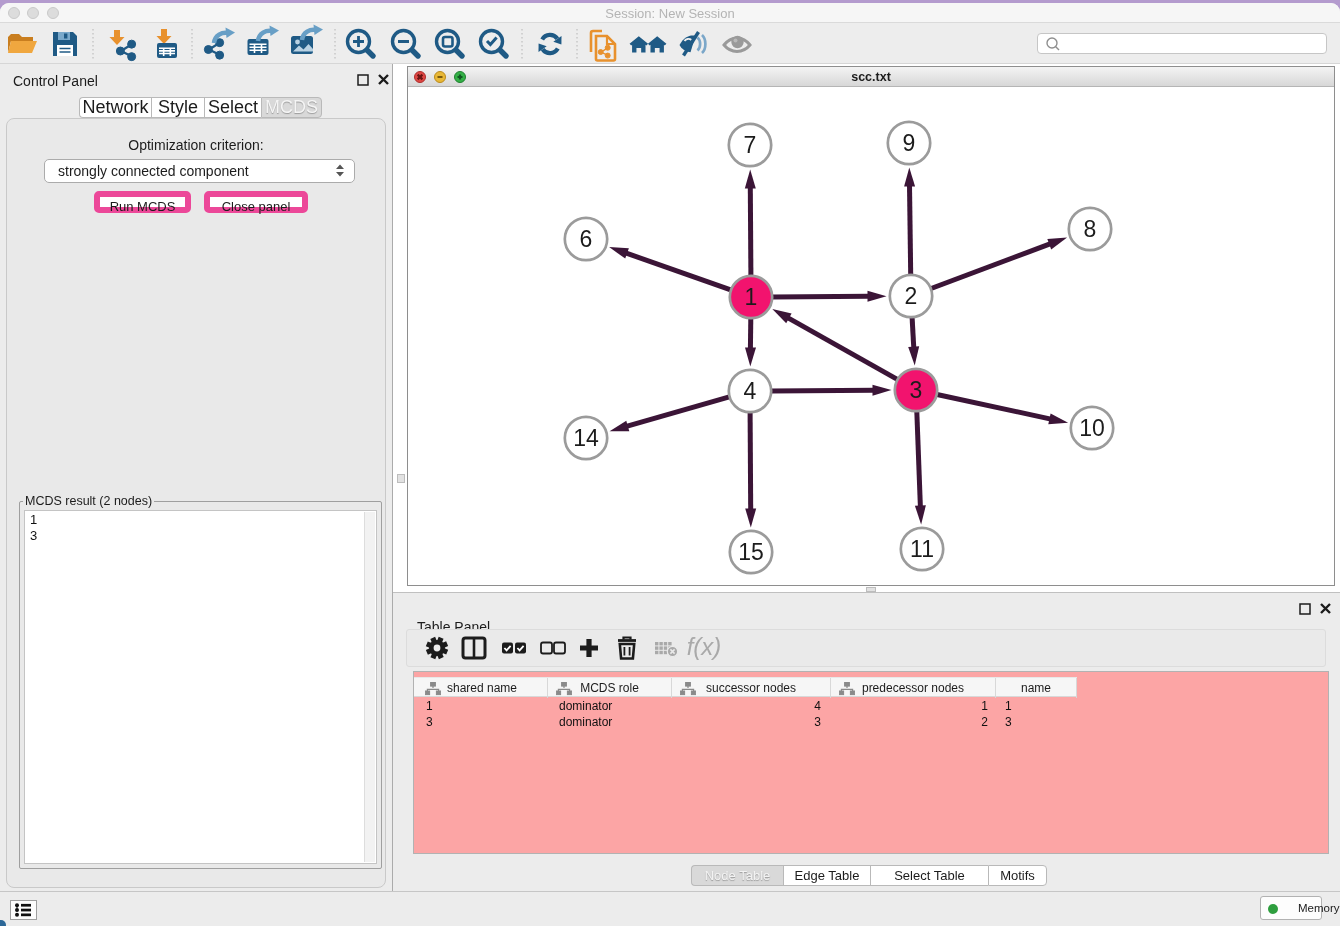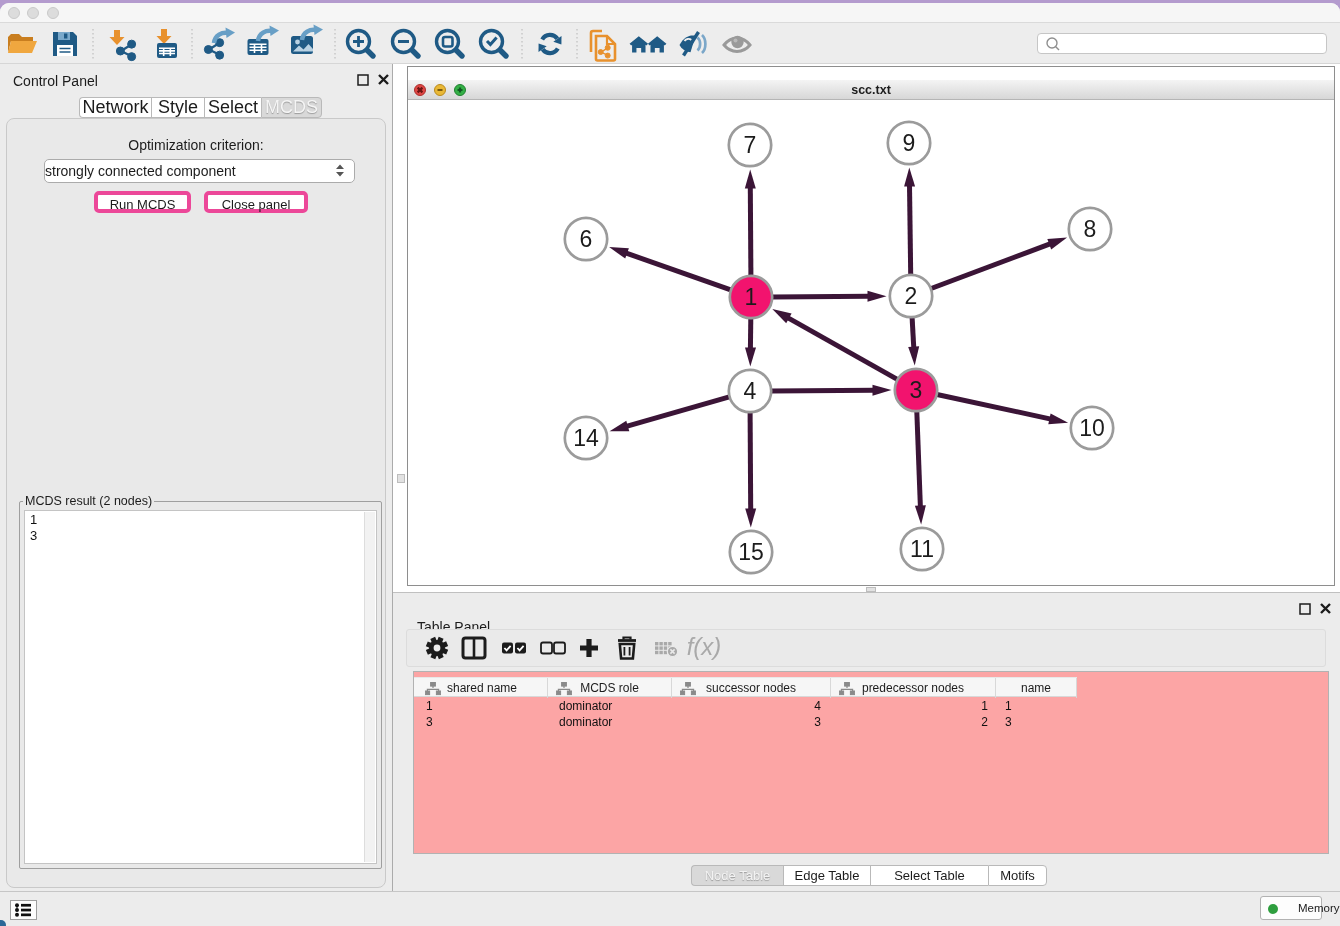--- a/index.html
+++ b/index.html
@@ -8,29 +8,29 @@
 #title{position:absolute;top:3px;width:100%;text-align:center;color:#b4b4b4;font-size:13px}
 #toolbar{position:absolute;left:0;top:20px;width:100%;height:41px;background:#ededed;border-bottom:1px solid #d6d6d6}
 #search{position:absolute;left:1037px;top:10px;width:290px;height:21px;background:#fff;border:1px solid #c6c6c6;border-radius:4px}
 #cpanel{position:absolute;left:0;top:61px;width:393px;height:827px;background:#ececec;border-right:1px solid #ababab}
 .ptitle{position:absolute;font-size:14px;color:#1c1c1c}
 .tabs{position:absolute;top:33px;left:79px;height:21px;display:flex}
 .tab{height:21px;border:1px solid #b9b9b9;border-right:none;background:#fff;font-size:18px;color:#1c1c1c;display:flex;align-items:center;justify-content:center}
 .tab.sel{background:#d9d9d9;color:#f5f5f5;border:1px solid #b9b9b9;border-radius:0 4px 4px 0;text-shadow:0 1px 1px #9a9a9a}
 #innerp{position:absolute;left:6px;top:54px;width:380px;height:770px;background:#e9e9e9;border:1px solid #c9c9c9;border-radius:8px}
 #optlabel{position:absolute;left:0;top:18px;width:100%;text-align:center;font-size:14px;color:#1c1c1c}
-#combo{position:absolute;left:37px;top:40px;width:311px;height:24px;background:#fff;border:1px solid #ababab;border-radius:5px;font-size:14px;color:#1c1c1c;line-height:22px;}
-.btn{position:absolute;top:72px;height:22px;background:#fff;border:4px solid #ec4899;border-radius:5px;font-size:13px;color:#1c1c1c;text-align:center;line-height:20px}
+#combo{position:absolute;left:37px;top:40px;width:311px;height:24px;background:#fff;border:1px solid #ababab;border-radius:5px;font-size:14px;color:#1c1c1c;line-height:22px;padding-left:13px}
+.btn{position:absolute;top:72px;height:22px;background:#fff;border:6px solid #ec4899;border-radius:5px;font-size:13px;color:#1c1c1c;text-align:center;line-height:20px}
 #fieldset{position:absolute;left:12px;top:382px;width:363px;height:368px;border:1px solid #9f9f9f;border-radius:2px}
 #legend{position:absolute;left:3px;top:-8px;background:#e9e9e9;padding:0 2px;font-size:12.5px;color:#1c1c1c}
 #ta{position:absolute;left:4px;top:8px;right:4px;bottom:4px;background:#fff;border:1px solid #c4c4c4;font-size:13px;color:#111;padding:1px 0 0 5px;line-height:16px}
 #tascroll{position:absolute;right:1px;top:1px;width:11px;bottom:1px;background:#f2f2f2;border-left:1px solid #ddd}
 #desktop{position:absolute;left:393px;top:61px;width:947px;height:528px;background:#fff}
 #iframe{position:absolute;left:14px;top:2px;width:928px;height:520px;border:1px solid #8e8e8e;background:#fff}
-#ifbar{position:absolute;left:0;top:13px;width:100%;height:20px;background:linear-gradient(#f4f4f4,#d7d7d7);border-bottom:1px solid #b5b5b5}
+#ifbar{position:absolute;left:0;top:0;width:100%;height:20px;background:linear-gradient(#f4f4f4,#d7d7d7);border-bottom:1px solid #b5b5b5}
 #iftitle{position:absolute;top:3px;width:100%;text-align:center;font-size:12.5px;font-weight:700;color:#1c1c1c}
 .tl{position:absolute;top:4px;width:12px;height:12px;border-radius:50%}
 #tpanel{position:absolute;left:393px;top:589px;width:947px;height:299px;background:#ececec;border-top:1px solid #c0c0c0}
 #ttoolbar{position:absolute;left:13px;top:36px;width:920px;height:38px;background:#eaeaea;border:1px solid #dcdcdc;border-radius:3px}
 #tablebox{position:absolute;left:20px;top:78px;width:916px;height:183px;background:#fca5a5;border:1px solid #b2b2b2}
 #thead{position:absolute;left:0;top:5px;width:663px;height:20px;background:#f6f6f6;border-top:1px solid #e8e8e8;border-bottom:1px solid #d8d8d8}
 .thcell{position:absolute;top:0;height:20px;border-right:1px solid #d8d8d8;font-size:12px;color:#1c1c1c;text-align:center;line-height:20px}
 .trow{position:absolute;left:0;width:916px;height:16px;font-size:12px;color:#111}
 .trow span{position:absolute;top:1px}
 #btabs{position:absolute;left:298px;top:272px;height:21px;display:flex}
@@ -39,20 +39,21 @@
 .btab:last-child{border-right:1px solid #b9b9b9;border-radius:0 4px 4px 0}
 #statusbar{position:absolute;left:0;top:888px;width:1340px;height:35px;background:#ececec;border-top:1px solid #c6c6c6}
 #membtn{position:absolute;right:18px;top:4px;width:62px;height:24px;background:#fdfdfd;border:1px solid #b2b2b2;border-radius:3px;font-size:11.5px;color:#1c1c1c;line-height:22px;padding-left:37px}
 #listbtn{position:absolute;left:10px;top:8px;width:27px;height:20px;background:#fdfdfd;border:1px solid #9f9f9f}
 </style></head><body>
 <div id="win">
   <div id="titlebar">
     <div class="dot" style="left:8px"></div>
       <div class="dot" style="left:27px"></div>
       <div class="dot" style="left:47px"></div>
+    <div id="title">Session: New Session</div>
   </div>
   <div id="toolbar">
     <svg width="780" height="41" style="position:absolute;left:0;top:0">
         <path d="M8,30 v-16 l3,-3 h8 l3,3 h11 v4 h-22 z" fill="#c97e1f"></path>
         <path d="M11,18 h26 l-5,12 h-24 z" fill="#f0a73f"></path>
 <path d="M53,9 h20 l4,4 v20 h-24 z" fill="#1f5a85"></path>
         <rect x="58" y="9" width="12" height="8" fill="#7aa9cb"></rect>
         <rect x="64" y="10.5" width="3.4" height="5" fill="#1f5a85"></rect>
         <rect x="57" y="22" width="16" height="11" fill="#fff"></rect>
         <line x1="59.5" y1="25.5" x2="70.5" y2="25.5" stroke="#1f5a85" stroke-width="1.6"></line>

